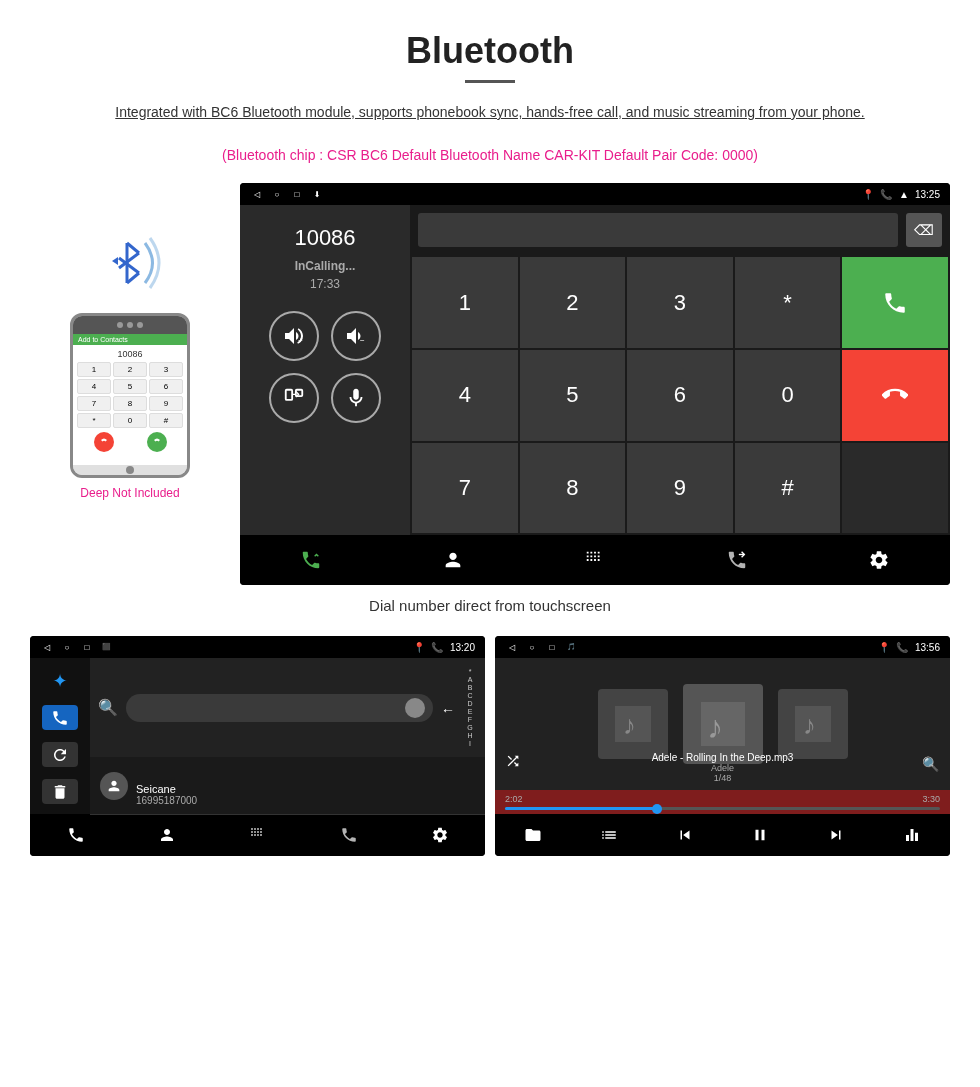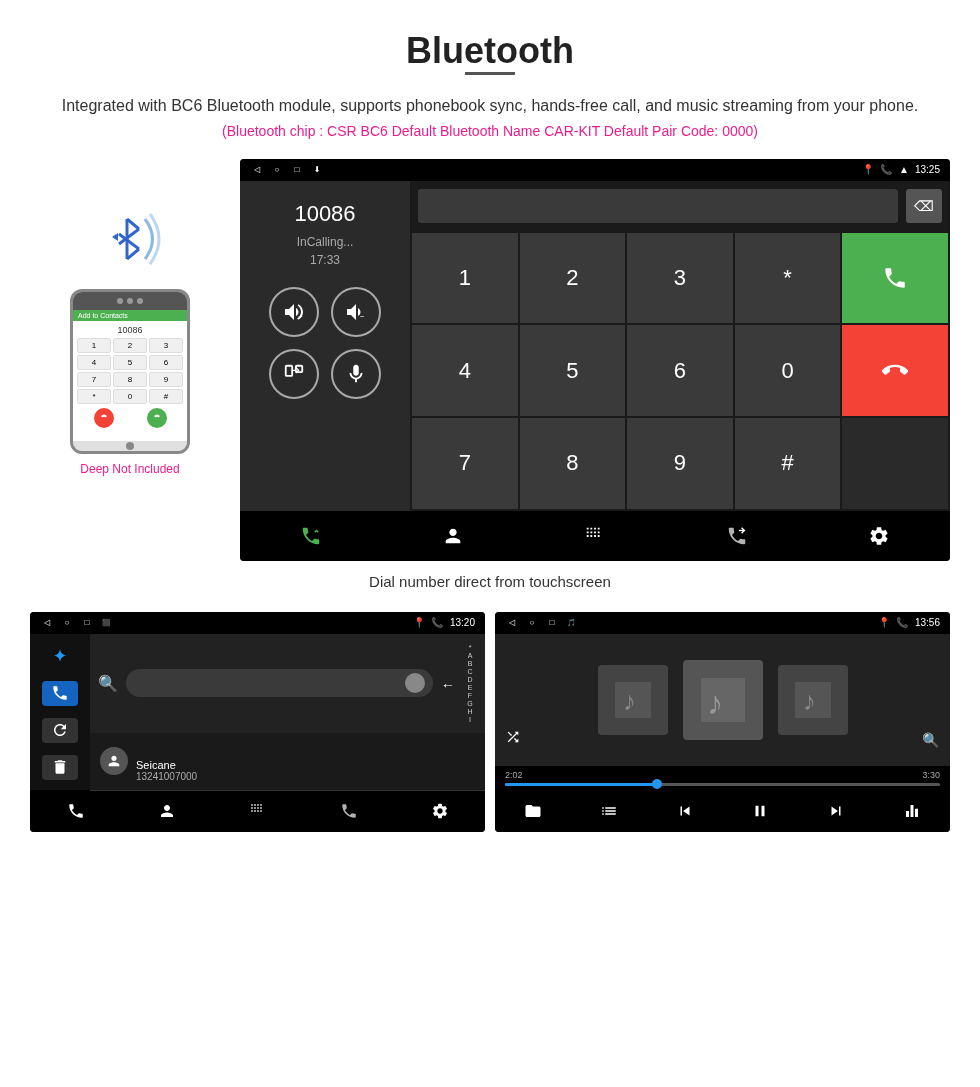--- a/index.html
+++ b/index.html
@@ -13,32 +13,34 @@
 
     
     .page-header {
       text-align: center;
       padding: 30px 60px 10px;
     }
     .page-title {
       font-size: 36px;
       font-weight: bold;
       color: #222;
+      margin-bottom: 8px;
     }
     .title-underline {
       width: 50px;
       height: 3px;
       background: #555;
       margin: 0 auto 18px;
     }
     .page-description {
-      font-size: 16px;
+      font-size: 14px;
       color: #333;
       line-height: 1.6;
-      margin-bottom: 4px;
+      margin-bottom: 24px;
+      text-decoration: underline;
     }
     .bluetooth-specs {
       font-size: 14px;
       color: #e91e8c;
       margin-bottom: 10px;
     }
 
     
     .top-section {
       display: flex;
@@ -174,20 +176,21 @@
     .call-number {
       color: #fff;
       font-size: 22px;
       margin-bottom: 8px;
       text-align: center;
     }
     .call-status {
       color: #aaa;
       font-size: 12px;
       margin-bottom: 4px;
+      font-weight: bold;
     }
     .call-timer {
       color: #aaa;
       font-size: 12px;
       margin-bottom: 20px;
     }
     .call-controls {
       display: grid;
       grid-template-columns: 1fr 1fr;
       gap: 12px;
@@ -439,21 +442,21 @@
       align-items: center;
       justify-content: center;
     }
     .music-title { color: #fff; font-size: 10px; }
     .music-artist { color: #aaa; font-size: 9px; }
     .music-track { color: #aaa; font-size: 9px; margin-bottom: 2px; }
     .music-search-icon { position: absolute; right: 10px; bottom: 18px; color: #fff; font-size: 14px; }
     .music-shuffle { position: absolute; left: 10px; bottom: 18px; color: #fff; font-size: 14px; }
 
     .music-progress-area {
-      background: #000000;
+      background: #7f1d1d;
       padding: 4px 10px;
     }
     .music-time-row {
       display: flex;
       justify-content: space-between;
       color: #aaa;
       font-size: 9px;
       margin-bottom: 3px;
     }
     .progress-bar {
@@ -768,21 +771,21 @@
           </div>
 
           <div class="pb-contact-row">
             <div class="pb-avatar">
               <svg width="16" height="16" viewBox="0 0 24 24" fill="white">
                 <path d="M12 12c2.21 0 4-1.79 4-4s-1.79-4-4-4-4 1.79-4 4 1.79 4 4 4zm0 2c-2.67 0-8 1.34-8 4v2h16v-2c0-2.66-5.33-4-8-4z"></path>
               </svg>
             </div>
             <div class="pb-contact-info">
               <div class="pb-contact-name">Seicane</div>
-              <div class="pb-contact-num">13241007000</div>
+              <div class="pb-contact-num">16995187000</div>
             </div>
           </div>
         </div>
       </div>
 
       <div class="mini-bottom-nav">
         <div class="mini-nav-icon">
           <svg width="18" height="18" viewBox="0 0 24 24" fill="white">
             <path d="M6.62 10.79c1.44 2.83 3.76 5.14 6.59 6.59l2.2-2.2c.27-.27.67-.36 1.02-.24 1.12.37 2.33.57 3.57.57.55 0 1 .45 1 1V20c0 .55-.45 1-1 1-9.39 0-17-7.61-17-17 0-.55.45-1 1-1h3.5c.55 0 1 .45 1 1 0 1.25.2 2.45.57 3.57.11.35.03.74-.25 1.02l-2.2 2.2z"></path>
           </svg>
@@ -843,20 +846,25 @@
               <text x="6" y="36" font-size="32" fill="#999">♪</text>
             </svg>
           </div>
           <div class="album-art">
             <svg width="36" height="36" viewBox="0 0 36 36" fill="none">
               <rect width="36" height="36" fill="#555"></rect>
               <text x="8" y="28" font-size="26" fill="#888">♪</text>
             </svg>
           </div>
 
+          <div style="position:absolute;bottom:5px;left:0;right:0;text-align:center;">
+            <div class="music-title">Adele - Rolling In the Deep.mp3</div>
+            <div class="music-artist">Adele</div>
+            <div class="music-track">1/48</div>
+          </div>
 
           <div class="music-shuffle">
             <svg width="16" height="16" viewBox="0 0 24 24" fill="white">
               <path d="M10.59 9.17L5.41 4 4 5.41l5.17 5.17 1.42-1.41zM14.5 4l2.04 2.04L4 18.59 5.41 20 17.96 7.46 20 9.5V4h-5.5zm.33 9.41l-1.41 1.41 3.13 3.13L14.5 20H20v-5.5l-2.04 2.04-3.13-3.13z"></path>
             </svg>
           </div>
 
           <div class="music-search-icon">🔍</div>
         </div>
 

